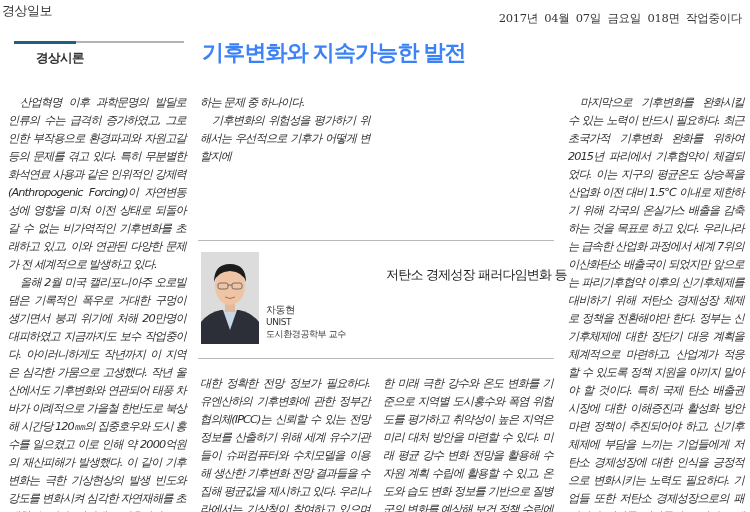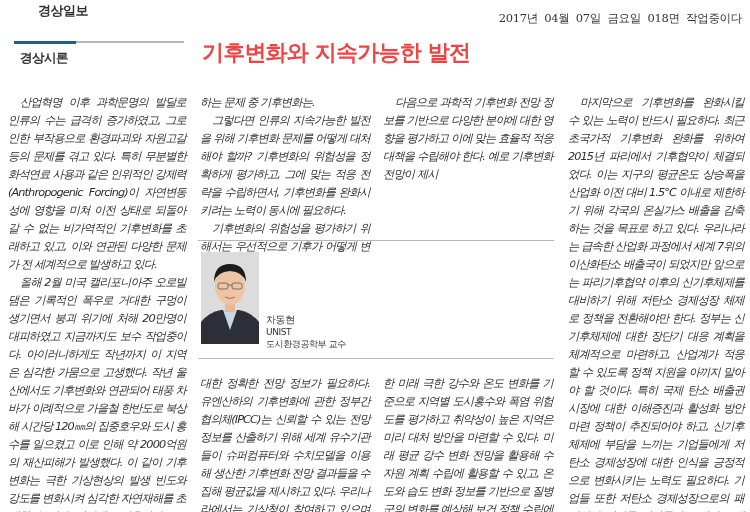--- a/index.html
+++ b/index.html
@@ -1,45 +1,45 @@
 <!DOCTYPE html>
 <html><head>
   <meta charset="utf-8">
   <style>
     * { box-sizing: border-box; margin: 0; padding: 0; }
     html, body { width: 750px; height: 512px; background: #ffffff; overflow: hidden; }
     body { position: relative; font-family: "DejaVu Sans", sans-serif; color: #2a2a2a; }
 
-    .masthead { position: absolute; left: 2px; top: 2px; font-size: 13px; font-weight: bold; color: #333; letter-spacing: -0.5px; margin-left: 36px; }
+    .masthead { position: absolute; left: 2px; top: 2px; font-size: 13px; font-weight: normal; color: #333; letter-spacing: -0.5px; }
     .dateline { position: absolute; right: 8px; top: 11px; font-family: "DejaVu Serif", serif; font-size: 11.5px; color: #333; letter-spacing: -0.3px; word-spacing: 3px; }
 
     .section-bar { position: absolute; left: 14px; top: 41px; width: 170px; height: 2px; background: #b4b4b4; }
     .section-bar .accent { position: absolute; left: 0; top: -0.5px; width: 62px; height: 3px; background: #1f5f7f; }
-    .section-label { position: absolute; left: 20px; top: 50px; font-size: 12.5px; font-weight: bold; color: #333; letter-spacing: -0.5px; }
+    .section-label { position: absolute; left: 36px; top: 50px; font-size: 12.5px; font-weight: bold; color: #333; letter-spacing: -0.5px; }
 
-    .headline { position: absolute; left: 202px; top: 38px; font-size: 22px; font-weight: bold; color: #ef4444; letter-spacing: -0.8px; }
+    .headline { position: absolute; left: 202px; top: 38px; font-size: 22px; font-weight: bold; color: #3b82f6; letter-spacing: -0.8px; font-family: Liberation Serif, serif; }
 
     .col { position: absolute; font-size: 11.3px; line-height: 18px; letter-spacing: -0.9px; text-align: justify; color: #2e2e2e; }
     .col p { text-indent: 12px; font-style: italic; }
     .col p.cont { text-indent: 0; }
 
     .col1 { left: 8px; top: 94px; width: 178px; }
     .col2 { left: 200px; top: 94px; width: 170px; }
     .col3 { left: 383px; top: 94px; width: 170px; }
     .col4 { left: 568px; top: 94px; width: 176px; }
     .col2b { left: 200px; top: 375px; width: 170px; }
     .col3b { left: 383px; top: 375px; width: 170px; }
 
     .divider-top { position: absolute; left: 198px; top: 240px; width: 356px; height: 1px; background: #b8b8b8; }
     .divider-bottom { position: absolute; left: 198px; top: 358px; width: 356px; height: 1px; background: #b8b8b8; }
 
     .photo { position: absolute; left: 201px; top: 252px; width: 58px; height: 92px; overflow: hidden; background: linear-gradient(#e6e6e6, #cfcfcf); }
     .photo svg { display: block; }
 
-    .byline { position: absolute; left: 266px; top: 314px; font-size: 9px; line-height: 12px; color: #333; letter-spacing: -0.4px; }
+    .byline { position: absolute; left: 266px; top: 304px; font-size: 9px; line-height: 12px; color: #333; letter-spacing: -0.4px; }
     .byline .name { font-size: 10px; }
 
     .pullquote { position: absolute; left: 386px; top: 262px; width: 170px; font-size: 13px; line-height: 26px; color: #222; letter-spacing: -0.8px; text-align: right; }
     .pullquote div { white-space: nowrap; }
   </style>
 </head>
 <body>
 
 <div class="masthead">경상일보</div>
 <div class="dateline">2017년 04월 07일 금요일 018면 작업중이다</div>
@@ -50,27 +50,25 @@
 <div class="section-label">경상시론</div>
 
 <h1 class="headline">기후변화와 지속가능한 발전</h1>
 
 <div class="col col1">
   <p>산업혁명 이후 과학문명의 발달로 인류의 수는 급격히 증가하였고, 그로 인한 부작용으로 환경파괴와 자원고갈 등의 문제를 겪고 있다. 특히 무분별한 화석연료 사용과 같은 인위적인 강제력(Anthropogenic Forcing)이 자연변동성에 영향을 미쳐 이전 상태로 되돌아 갈 수 없는 비가역적인 기후변화를 초래하고 있고, 이와 연관된 다양한 문제가 전 세계적으로 발생하고 있다.</p>
   <p>올해 2월 미국 캘리포니아주 오로빌 댐은 기록적인 폭우로 거대한 구멍이 생기면서 붕괴 위기에 처해 20만명이 대피하였고 지금까지도 보수 작업중이다. 아이러니하게도 작년까지 이 지역은 심각한 가뭄으로 고생했다. 작년 울산에서도 기후변화와 연관되어 태풍 차바가 이례적으로 가을철 한반도로 북상해 시간당 120㎜의 집중호우와 도시 홍수를 일으켰고 이로 인해 약 2000억원의 재산피해가 발생했다. 이 같이 기후변화는 극한 기상현상의 발생 빈도와 강도를 변화시켜 심각한 자연재해를 초래할 수 있다. 이외에도 기후변화는 보건에 영향을 줄 수 있는데 지구온난화로 모기 개체수가 증가해 황열병, 뎅기열과 같은 전염병이 확산될 수 있다는 연구결과도 최근 제시되고 있다. 이처럼 기후변화 문제는 인류의 존속과 연관돼 있기 때문에 가장 시급하게 해결해야</p>
 </div>
 
 <div class="col col2">
-  <p class="cont">하는 문제 중 기후변화는.</p>
-  <p>그렇다면 인류의 지속가능한 발전을 위해 기후변화 문제를 어떻게 대처해야 할까? 기후변화의 위험성을 정확하게 평가하고, 그에 맞는 적응 전략을 수립하면서, 기후변화를 완화시키려는 노력이 동시에 필요하다.</p>
+  <p class="cont">하는 문제 중 하나이다.</p>
   <p>기후변화의 위험성을 평가하기 위해서는 우선적으로 기후가 어떻게 변할지에</p>
 </div>
 
 <div class="col col3">
-  <p>다음으로 과학적 기후변화 전망 정보를 기반으로 다양한 분야에 대한 영향을 평가하고 이에 맞는 효율적 적응 대책을 수립해야 한다. 예로 기후변화 전망이 제시</p>
 </div>
 
 <div class="divider-top"></div>
 
 <div class="photo">
   <svg width="58" height="92" viewBox="0 0 58 92">
     <rect width="58" height="92" fill="#dcdcdc"></rect>
     <path d="M0 92 L0 70 Q8 60 20 58 L38 58 Q50 60 58 70 L58 92 Z" fill="#2c2f38"></path>
     <path d="M22 58 L29 78 L36 58 Z" fill="#c9d6e6"></path>
     <rect x="24" y="48" width="10" height="12" fill="#e4b998"></rect>
@@ -83,20 +81,21 @@
   </svg>
 </div>
 
 <div class="byline">
   <div class="name">차동현</div>
   <div>UNIST</div>
   <div>도시환경공학부 교수</div>
 </div>
 
 <div class="pullquote">
+  <div>저탄소 경제성장 패러다임변화 등</div>
 </div>
 
 <div class="divider-bottom"></div>
 
 <div class="col col2b">
   <p class="cont">대한 정확한 전망 정보가 필요하다. 유엔산하의 기후변화에 관한 정부간 협의체(IPCC)는 신뢰할 수 있는 전망 정보를 산출하기 위해 세계 유수기관들이 슈퍼컴퓨터와 수치모델을 이용해 생산한 기후변화 전망 결과들을 수집해 평균값을 제시하고 있다. 우리나라에서는 기상청이 참여하고 있으며 추가적으로 한반도의 상세 기후변화 전망도 역학적·통계적 방법을 기반으</p>
 </div>
 
 <div class="col col3b">
   <p class="cont">한 미래 극한 강수와 온도 변화를 기준으로 지역별 도시홍수와 폭염 위험도를 평가하고 취약성이 높은 지역은 미리 대처 방안을 마련할 수 있다. 미래 평균 강수 변화 전망을 활용해 수자원 계획 수립에 활용할 수 있고, 온도와 습도 변화 정보를 기반으로 질병군의 변화를 예상해 보건 정책 수립에 이용할 수 있다. 또한 미래 기후군 변화 전망을 이용하여 최적으로</p>

